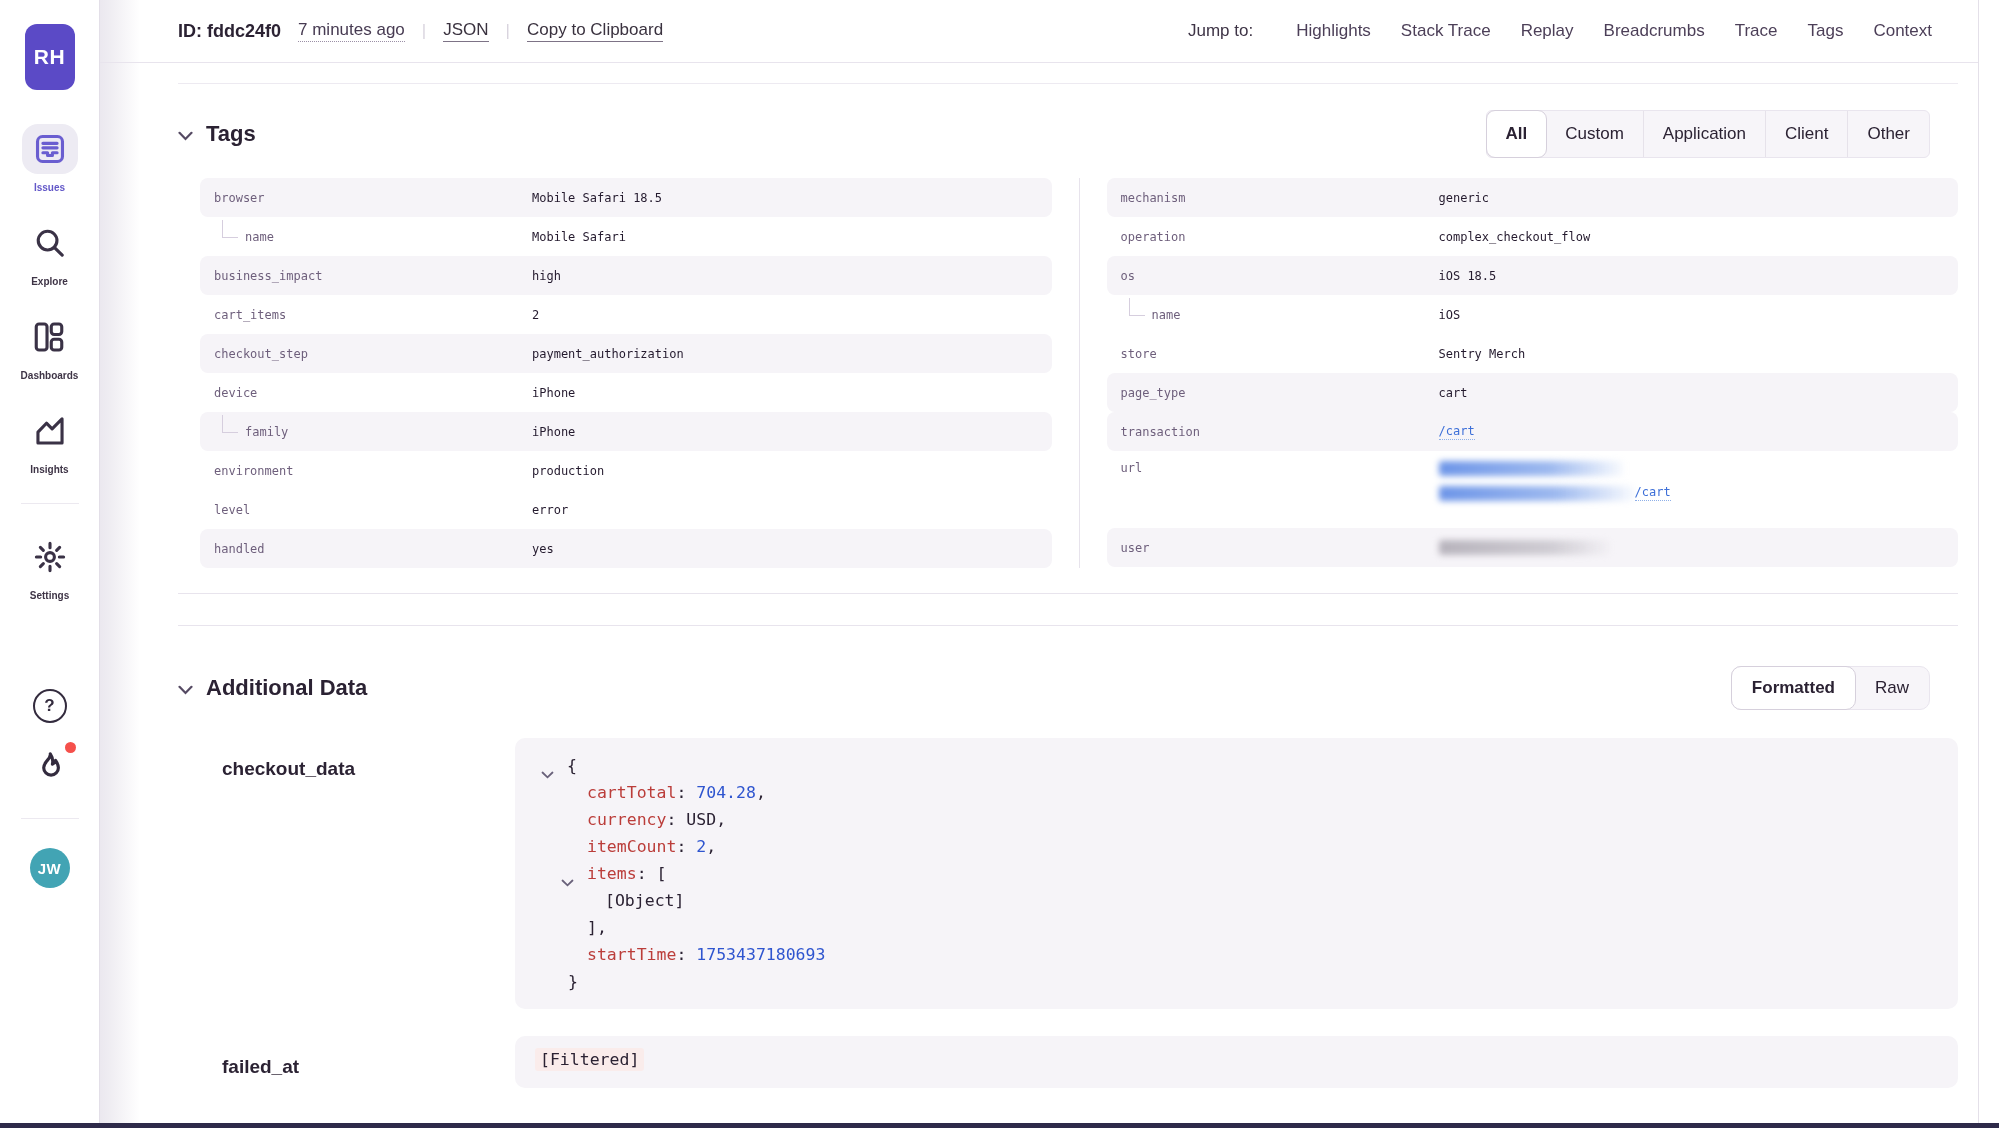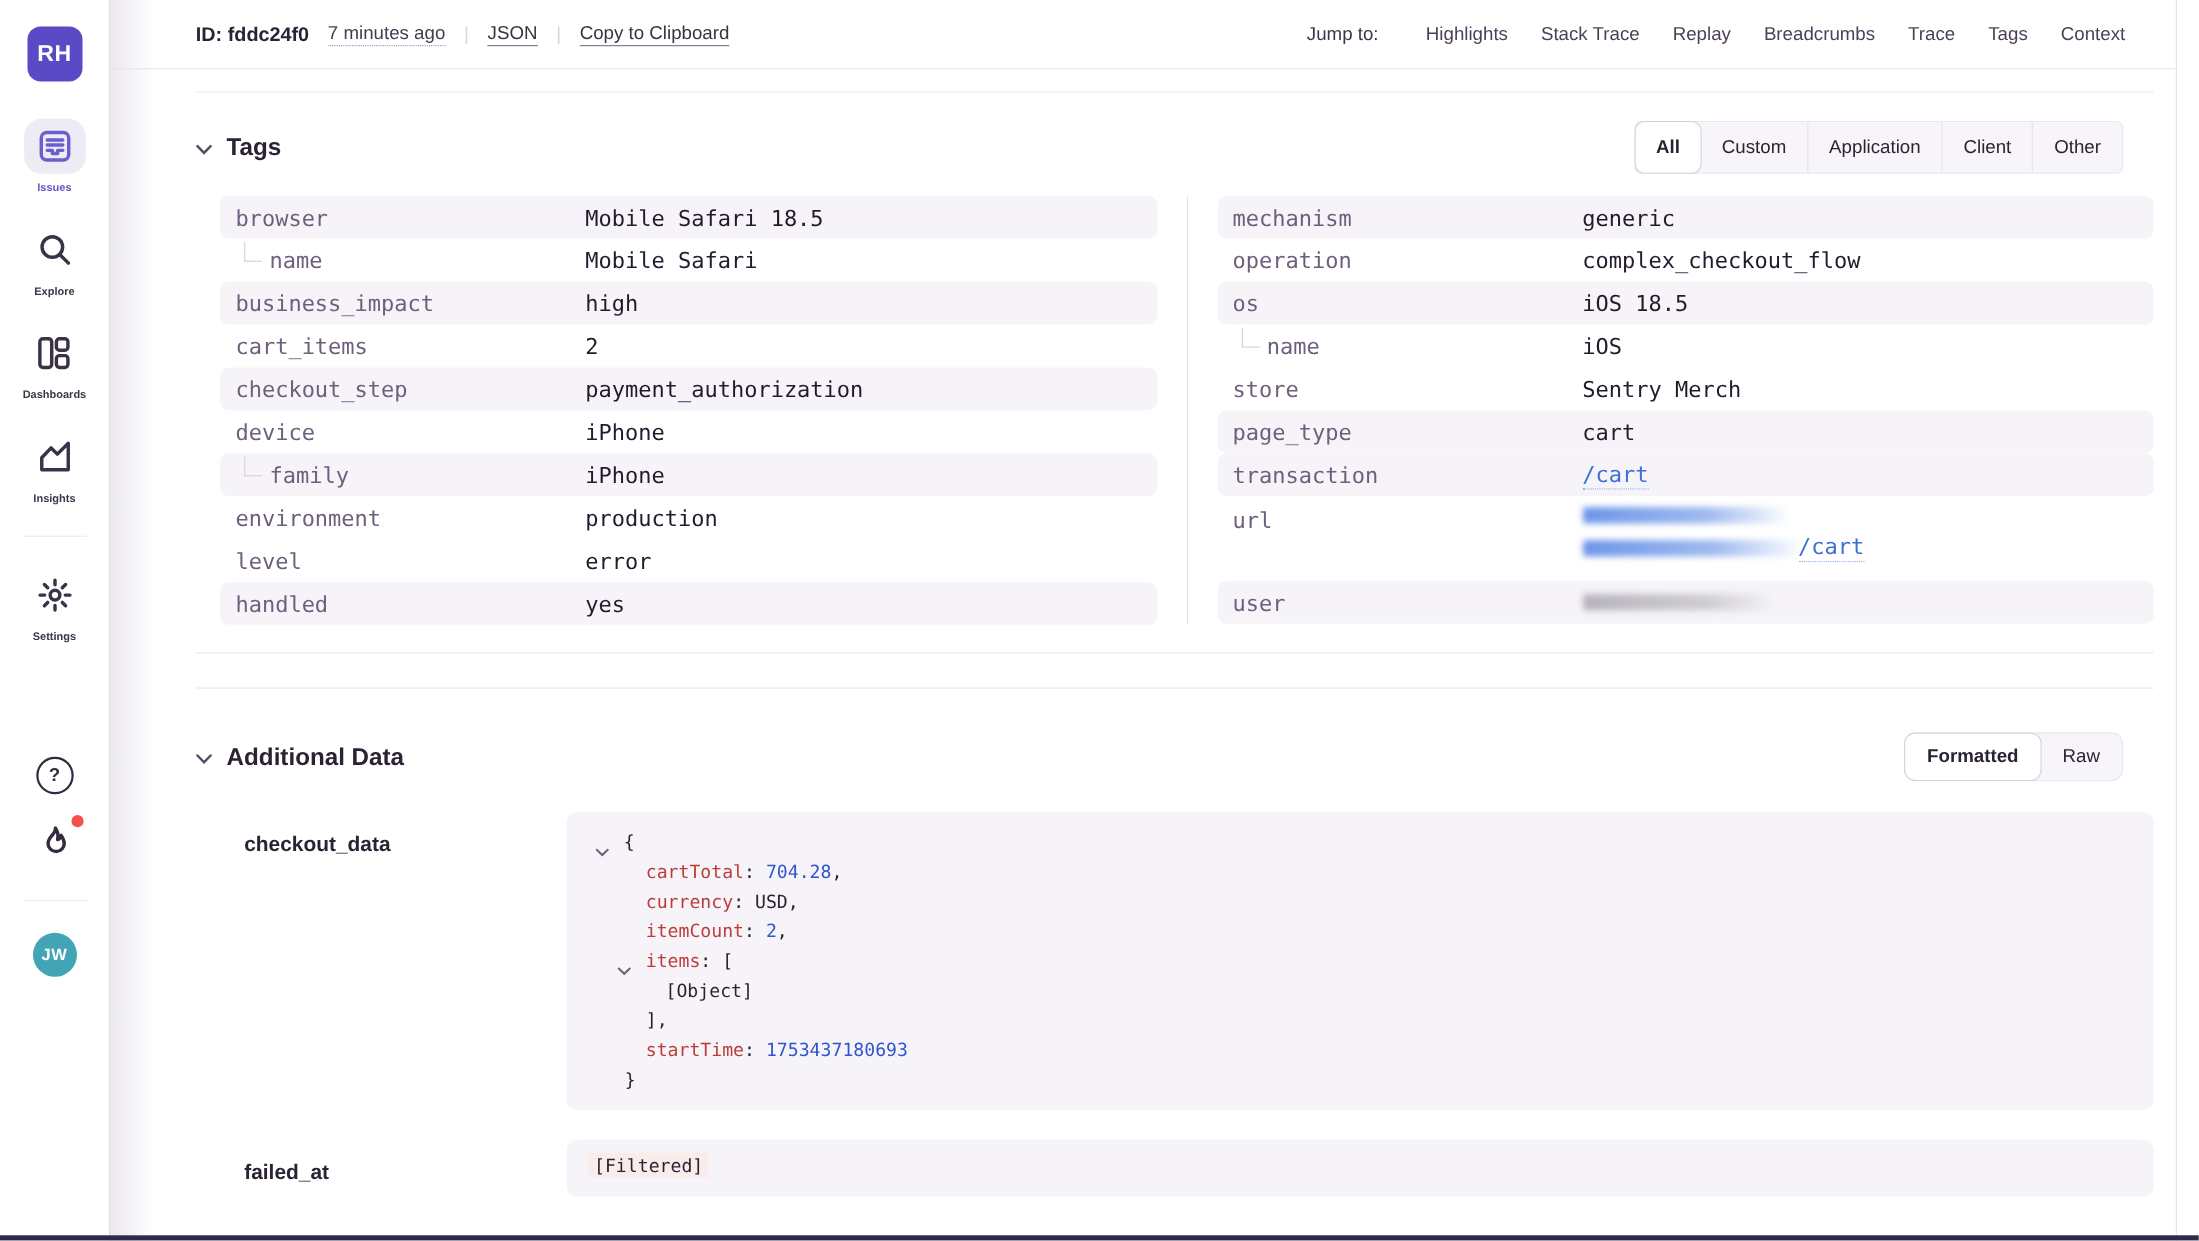--- a/index.html
+++ b/index.html
@@ -2,21 +2,21 @@
 <html><head>
 <meta charset="utf-8">
 <style>
   * { margin:0; padding:0; box-sizing:border-box; }
   html,body { width:1999px; height:1128px; background:#fff; font-family:"Liberation Sans", sans-serif; color:#2b2233; }
   .screen { position:relative; width:1999px; height:1128px; overflow:hidden; background:#fff; }
 
   
   .sidebar { position:absolute; left:0; top:0; bottom:0; width:100px; background:#fff;
              border-right:1px solid #e3dfe8; display:flex; flex-direction:column; align-items:center; z-index:5; }
-  .logo { margin-top:24px; width:50px; height:50px; border-radius:12px; background:#5b4ac6; color:#fff;
+  .logo { margin-top:24px; width:50px; height:66px; border-radius:12px; background:#5b4ac6; color:#fff;
           font-weight:bold; font-size:21px; display:flex; align-items:center; justify-content:center; letter-spacing:.5px; }
   .nav { display:flex; flex-direction:column; align-items:center; margin-top:34px; gap:25px; width:100%; }
   .nav-item { display:flex; flex-direction:column; align-items:center; gap:8px; cursor:pointer; }
   .nav-icon-wrap { width:56px; height:50px; display:flex; align-items:center; justify-content:center; border-radius:16px; }
   .nav-item.active .nav-icon-wrap { background:#edebf3; }
   .nav-item svg { stroke:#3a3246; }
   .nav-item.active svg { stroke:#6a5ed0; }
   .nav-label { font-size:10px; font-weight:bold; color:#3e3446; }
   .nav-item.active .nav-label { color:#6358c8; }
   .nav-div { width:58px; height:1px; background:#ece9f0; margin:3px 0; }
@@ -60,21 +60,21 @@
   .seg-item.active { background:#fff; border:1px solid #d6d0dc; border-radius:9px; margin:-1px; font-weight:bold; }
   .seg-item.active + .seg-item { border-left:none; }
   .seg.big { height:44px; border-radius:10px; }
   .seg.big .seg-item { padding:0 20px; }
   .seg.big .seg-item.active { border-radius:10px; }
 
   
   .tags-grid { display:grid; grid-template-columns:1fr 1px 1fr; column-gap:27px; margin:20px 0 0 22px; }
   .col-divider { background:#e7e3ec; }
   .tag-row { display:flex; align-items:center; min-height:39px; border-radius:8px; padding-left:14px;
-             font-family:"DejaVu Sans Mono", monospace; font-size:20px; }
+             font-family:"DejaVu Sans Mono", monospace; font-size:12px; }
   .tag-row.shade { background:#f6f4f8; }
   .tag-key { flex:0 0 318px; color:#6e5f7c; display:flex; align-items:center; }
   .tree { display:inline-block; width:16px; height:18px; border-left:1px solid #d6cede; border-bottom:1px solid #d6cede;
           margin:0 7px 0 8px; transform:translateY(-8px); }
   .tag-value { color:#241a2e; }
   .tag-link { color:#3d6fd8; border-bottom:1px dotted #8fb0e8; padding-bottom:1px; cursor:pointer; }
   .tag-row.tall { min-height:77px; align-items:flex-start; padding-top:10px; }
   .val-stack { display:flex; flex-direction:column; gap:9px; }
   .val-line { display:flex; align-items:center; }
   .redact { height:15px; border-radius:3px; filter:blur(3px); }

